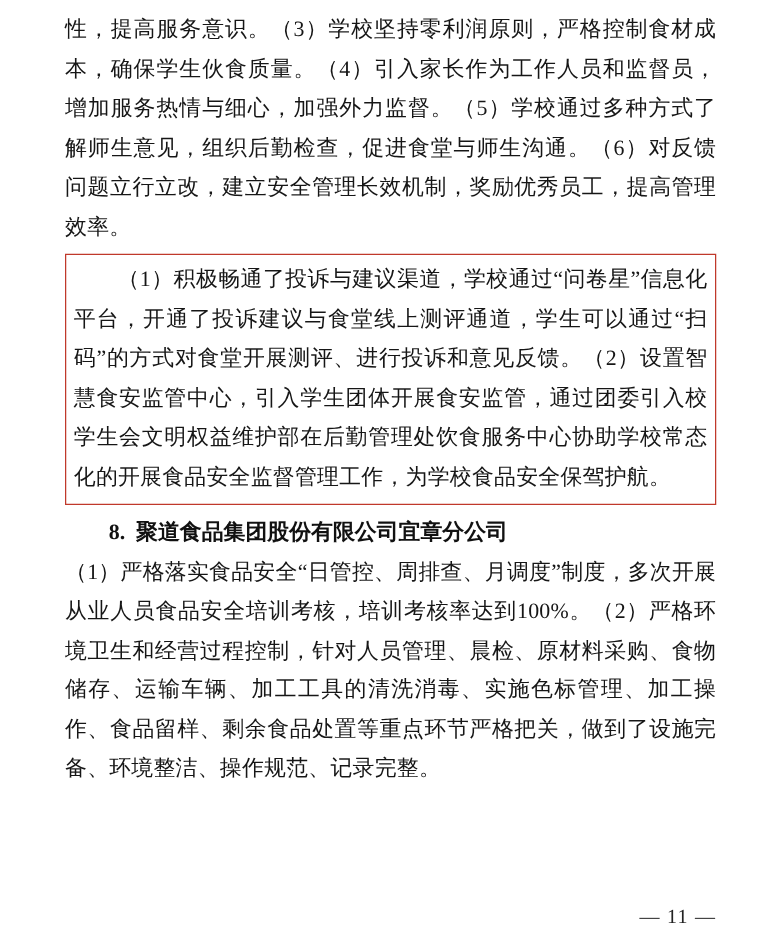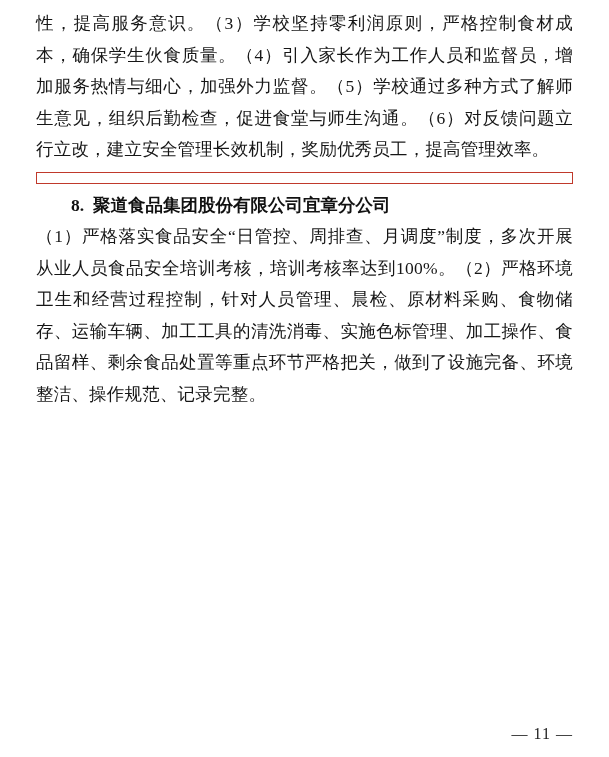--- a/index.html
+++ b/index.html
@@ -13,21 +13,21 @@
     font-family: "Liberation Serif", "DejaVu Serif", serif;
     color: #1a1a1a;
     position: relative;
     overflow: hidden;
   }
   .page {
     position: relative;
     width: 609px;
     height: 757px;
     box-sizing: border-box;
-    padding: 8px 36px 0 36px;
+    padding: 8px 36px 0 52px;
     border-radius: 12px;
   }
   p.para {
     margin: 0;
     font-size: 17.5px;
     line-height: 31.5px;
     text-align: justify;
     text-justify: inter-ideograph;
     letter-spacing: 0.2px;
     color: #161616;
@@ -66,20 +66,21 @@
   }
 </style>
 </head>
 <body>
 
 <div class="page">
 
   <p class="para">性，提高服务意识。（3）学校坚持零利润原则，严格控制食材成本，确保学生伙食质量。（4）引入家长作为工作人员和监督员，增加服务热情与细心，加强外力监督。（5）学校通过多种方式了解师生意见，组织后勤检查，促进食堂与师生沟通。（6）对反馈问题立行立改，建立安全管理长效机制，奖励优秀员工，提高管理效率。</p>
 
   <div class="highlight-box">
+    <p class="para indent">（1）积极畅通了投诉与建议渠道，学校通过“问卷星”信息化平台，开通了投诉建议与食堂线上测评通道，学生可以通过“扫码”的方式对食堂开展测评、进行投诉和意见反馈。（2）设置智慧食安监管中心，引入学生团体开展食安监管，通过团委引入校学生会文明权益维护部在后勤管理处饮食服务中心协助学校常态化的开展食品安全监督管理工作，为学校食品安全保驾护航。</p>
   </div>
 
   <div class="block-8">
     <p class="section-heading"><span>8.</span>&nbsp;&nbsp;<span>聚道食品集团股份有限公司宜章分公司</span></p>
     <p class="para">（1）严格落实食品安全“日管控、周排查、月调度”制度，多次开展从业人员食品安全培训考核，培训考核率达到100%。（2）严格环境卫生和经营过程控制，针对人员管理、晨检、原材料采购、食物储存、运输车辆、加工工具的清洗消毒、实施色标管理、加工操作、食品留样、剩余食品处置等重点环节严格把关，做到了设施完备、环境整洁、操作规范、记录完整。</p>
   </div>
 
   <div class="footer">— 11 —</div>
 
 </div>

